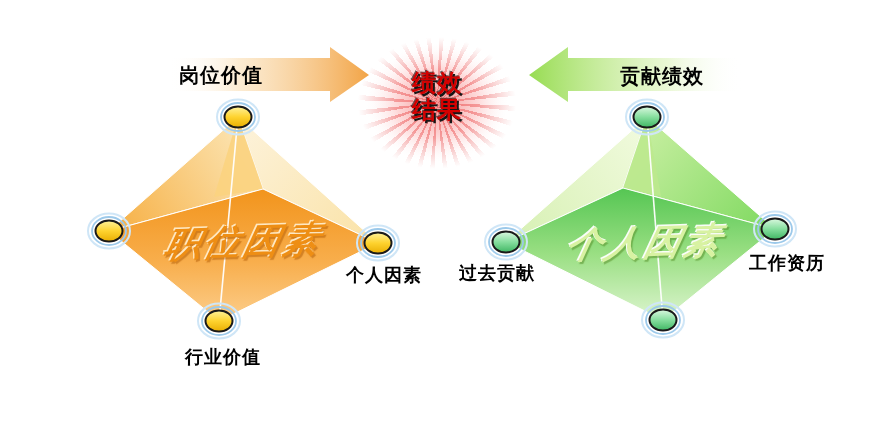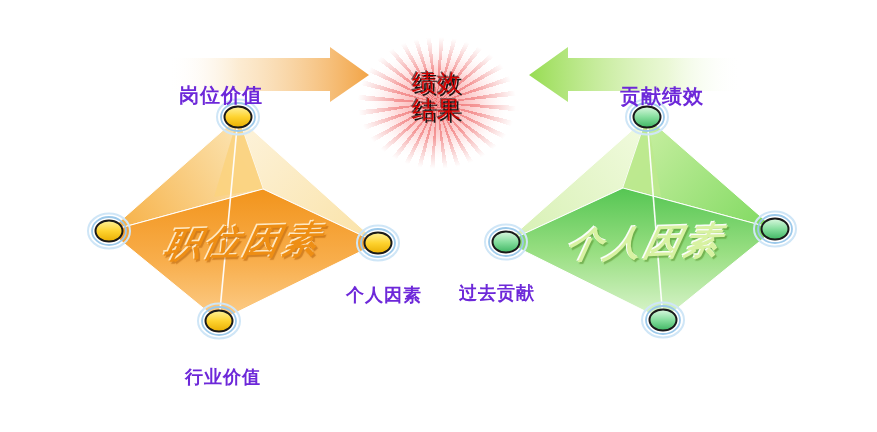--- a/index.html
+++ b/index.html
@@ -14,29 +14,29 @@
     background:
       radial-gradient(ellipse 50% 50% at 50% 50%, rgba(235,60,60,.55) 0%, rgba(250,120,120,.28) 38%, rgba(255,255,255,0) 66%),
       repeating-conic-gradient(from 2deg at 50% 50%, rgba(226,42,42,.42) 0deg 4deg, rgba(255,255,255,0) 4deg 11.25deg);
   }
   .burst-fade{
     position:absolute;inset:0;
     background:radial-gradient(ellipse 50% 50% at 50% 50%, rgba(255,255,255,0) 38%, #ffffff 74%);
   }
   .burst-text{
     position:absolute;left:437px;top:70px;transform:translateX(-50%);
-    font-size:24px;font-weight:400;line-height:27px;text-align:center;
+    font-size:24px;font-weight:700;line-height:27px;text-align:center;
     color:#D40000;letter-spacing:1px;
     text-shadow:2px 2px 0 #161616,-1px -1px 0 rgba(25,25,25,.65);
     white-space:nowrap;
   }
   
   .lbl{
     position:absolute;transform:translateX(-50%);
-    font-size:18px;font-weight:700;color:#6d28d9;white-space:nowrap;letter-spacing:1px;margin-top:20px;
+    font-size:18px;font-weight:700;color:#000000;white-space:nowrap;letter-spacing:1px;
   }
   .arrow-lbl{font-size:20px;}
   .facet-title{
     position:absolute;transform:translateX(-50%) skewX(-14deg) rotate(-2deg);
     font-size:36px;font-weight:700;font-style:italic;letter-spacing:3px;white-space:nowrap;
   }
   .facet-title.orange{
     color:#EE8E14;
     text-shadow:-1.5px -1.5px 0 rgba(255,240,210,.9),2px 2px 1px rgba(175,88,0,.5);
   }
@@ -175,14 +175,15 @@
     <div>结果</div>
   </div>
 
   <div class="facet-title orange" style="left:244px;top:218px">职位因素</div>
   <div class="facet-title green" style="left:645px;top:219px">个人因素</div>
 
   <div class="lbl" style="left:384px;top:263px">个人因素</div>
   <div class="lbl" style="left:497px;top:261px">过去贡献</div>
 
   <div class="lbl" style="left:223px;top:345px">行业价值</div>
+  <div class="lbl" style="left:787px;top:251px">工作资历</div>
 
 </div>
 
 </body></html>

